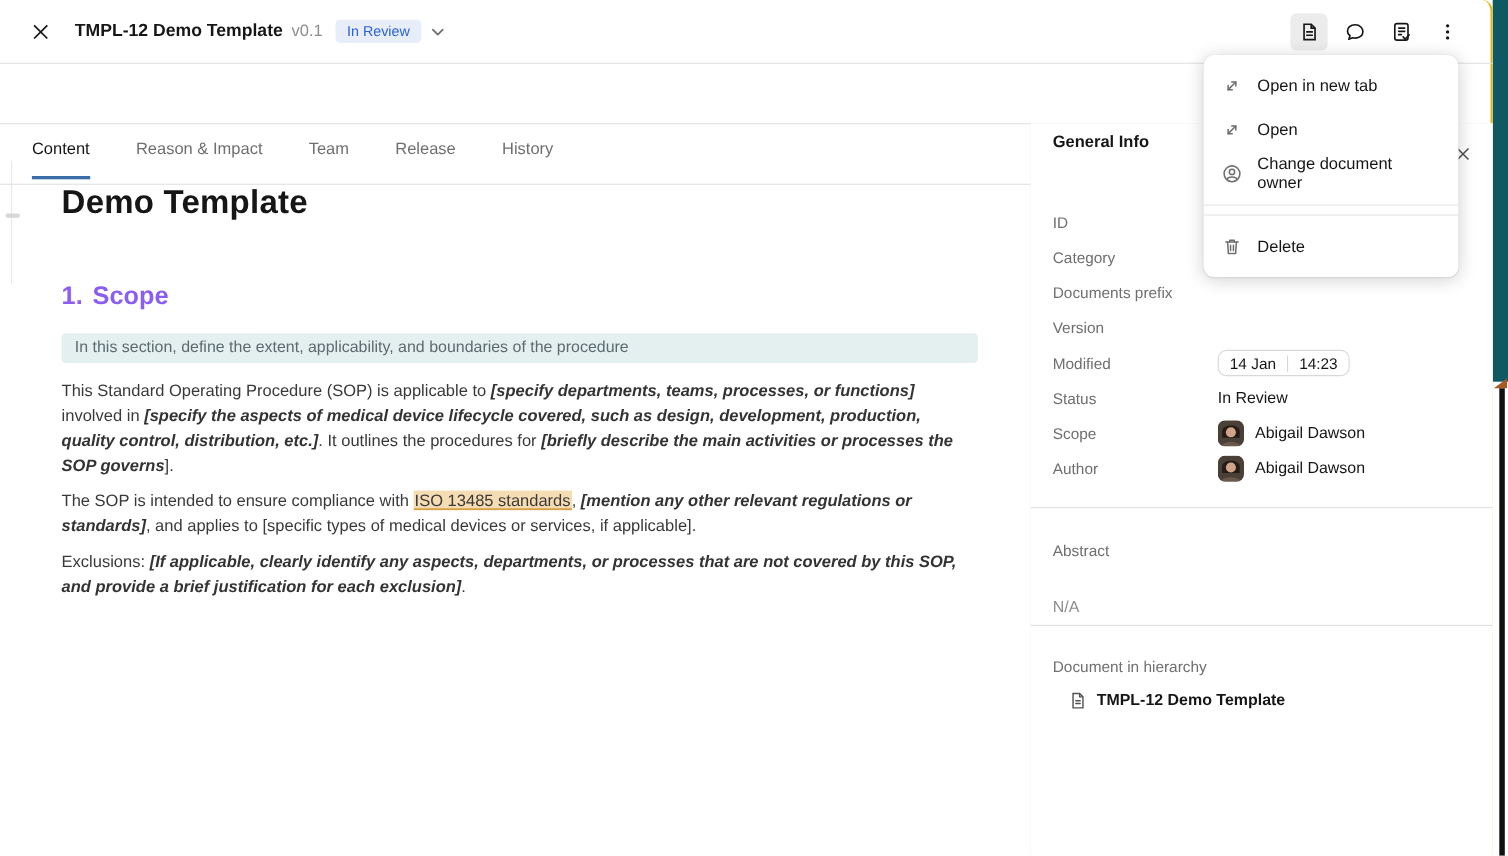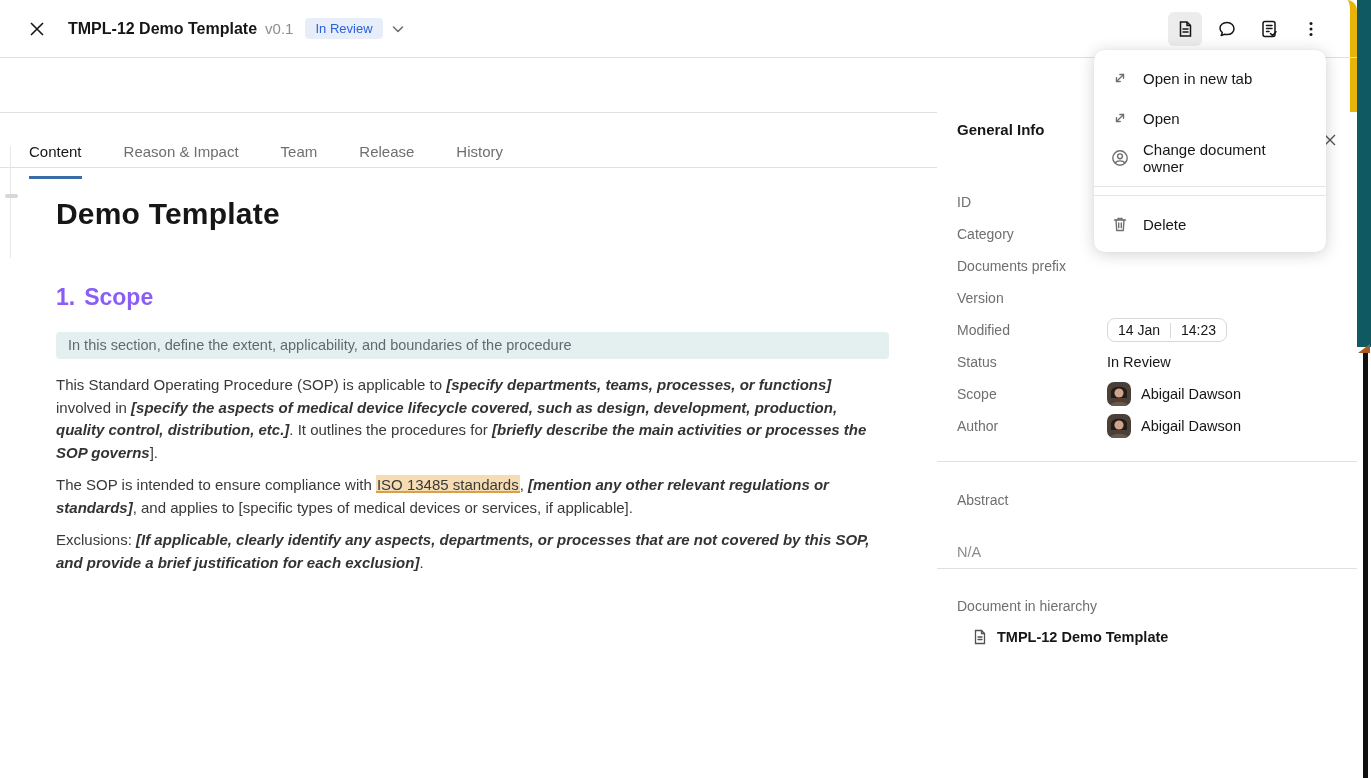--- a/index.html
+++ b/index.html
@@ -8,21 +8,21 @@
   #stage { position:relative; width:1371px; height:778px; background:#fff; }
 
   
   .edge-teal   { position:absolute; right:0; top:0; width:14px; height:347px; background:var(--teal,#0f5a62); }
   .edge-orange { position:absolute; right:1px; top:344px; width:0; height:0;
                  border-right:12px solid var(--edge-orange,#a85a1f); border-top:9px solid transparent; }
   .edge-black  { position:absolute; right:3px; top:353px; width:5px; height:425px; background:#101010; }
 
   
   .panel { position:absolute; left:0; top:0; width:1357px; height:778px; background:#fff;
-           border-radius:0 10px 0 0; border-right:7px solid #eab308; }
+           border-radius:0 10px 0 0; border-right:2px solid #eab308; }
 
   .hdiv { position:absolute; left:0; height:1px; background:#e0e0e0; }
   .vdiv { position:absolute; width:1px; background:#e0e0e0; }
 
   
   .titlebar { position:absolute; left:0; top:0; width:100%; height:57px; display:flex; align-items:center; }
   .close-btn { position:absolute; left:27px; top:19px; width:20px; height:20px; cursor:pointer; color:#161616; }
   .title-group { position:absolute; left:68px; top:0; height:57px; display:flex; align-items:center; }
   .doc-title { font-size:16px; font-weight:700; color:#161616; }
   .doc-version { font-size:15px; color:#8d8d8d; margin-left:8px; }
@@ -34,32 +34,32 @@
   .icon-btn { width:34px; height:34px; border-radius:6px; display:flex; align-items:center; justify-content:center;
               color:#161616; cursor:pointer; }
   .icon-btn.active { background:#ececec; }
 
   
   .toolbar { position:absolute; left:0; top:58px; width:100%; height:54px; }
   .ghost-btn { position:absolute; left:1291px; top:63px; width:54px; height:42px; background:#e7e7e7;
                border-radius:8px; display:flex; align-items:center; justify-content:flex-end; padding-right:9px; color:#525252; }
 
   
-  .tabs { position:absolute; left:29px; top:124px; height:55px; display:flex; gap:42px; align-items:center; }
+  .tabs { position:absolute; left:29px; top:108px; height:55px; display:flex; gap:42px; align-items:center; }
   .tab { position:relative; font-size:15px; color:#6f6f6f; height:55px; display:flex; align-items:center; cursor:pointer; }
   .tab.active { color:#161616; }
   .tab.active::after { content:""; position:absolute; left:0; right:0; bottom:0; height:3px;
                        background:var(--underline-blue,#3a6da8); }
 
   
   .left-line { position:absolute; left:10px; top:146px; width:1px; height:112px; background:#e8e8e8; }
   .left-dash { position:absolute; left:5px; top:194px; width:13px; height:4px; background:#d7d7d7; border-radius:2px; }
 
   
-  .doc-body { position:absolute; left:56px; top:167px; width:833px; padding-top:29px; color:#393939; }
+  .doc-body { position:absolute; left:56px; top:167px; width:833px; color:#393939; }
   .doc-h1 { font-size:30px; line-height:36px; font-weight:700; color:#161616; letter-spacing:.2px; margin-bottom:51px; }
   .doc-h2 { font-size:23px; line-height:28px; font-weight:700; color:#8b5cf6; margin-bottom:21px; }
   .doc-h2 .sect-num { margin-right:9px; }
   .instruction-box { background:var(--instruction-bg,#e4f0ef); color:var(--instruction-text,#5d6b70);
                      font-size:14.5px; line-height:27px; height:27px; border-radius:4px; padding:0 12px;
                      margin-bottom:15px; white-space:nowrap; overflow:hidden; }
   .doc-p { font-size:15px; line-height:22.5px; margin-bottom:10px; }
   .seg-bold-italic { font-weight:700; font-style:italic; color:#333; }
   .seg-highlight { background:var(--hl-bg,#f6dcb2); box-shadow:inset 0 -2px 0 var(--hl-line,#d8a149); padding:1px 1px 0; }
 

